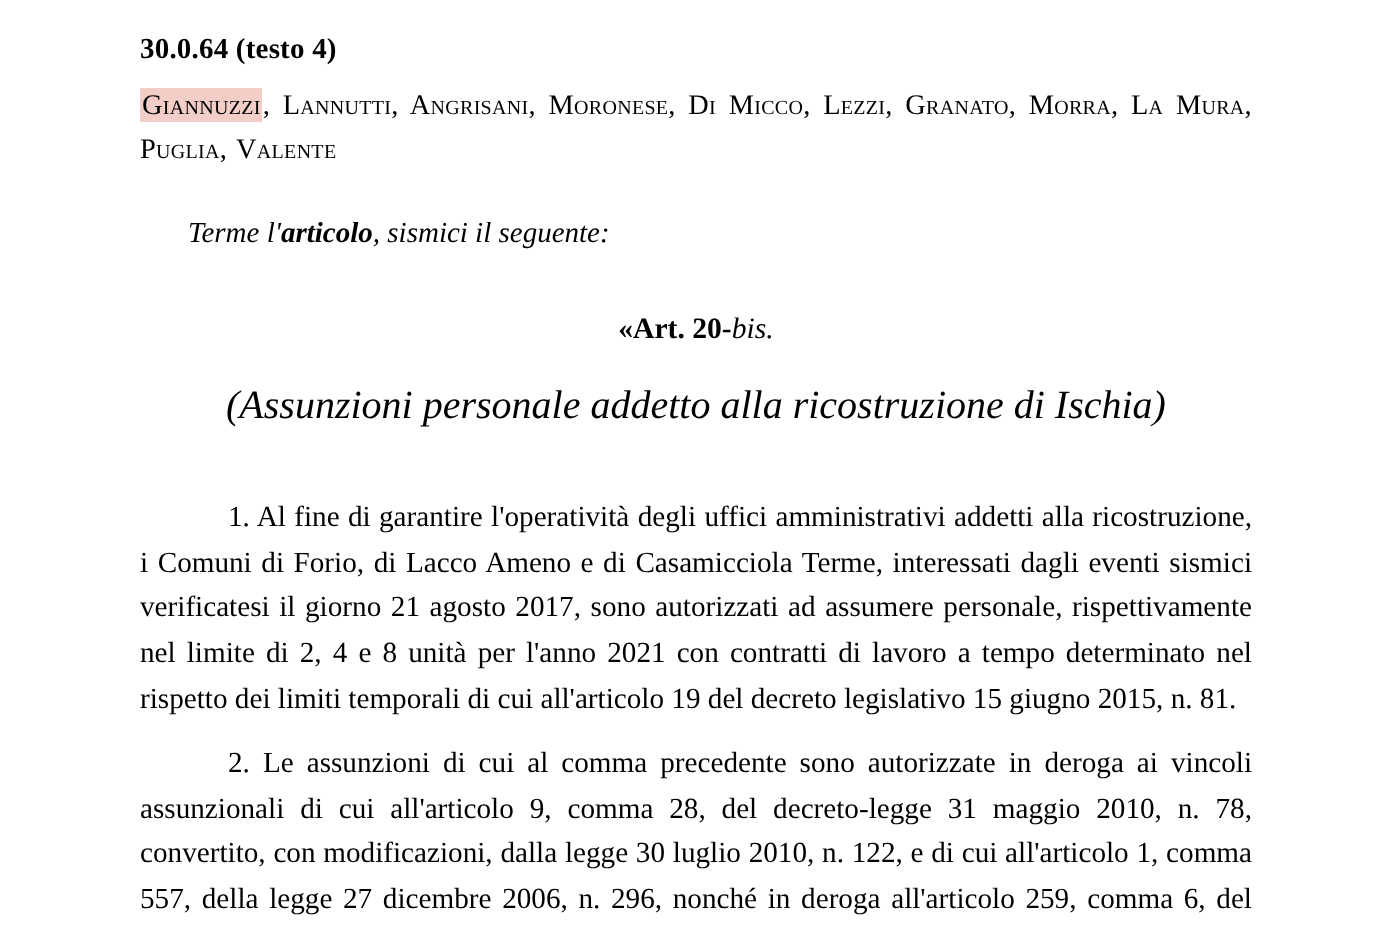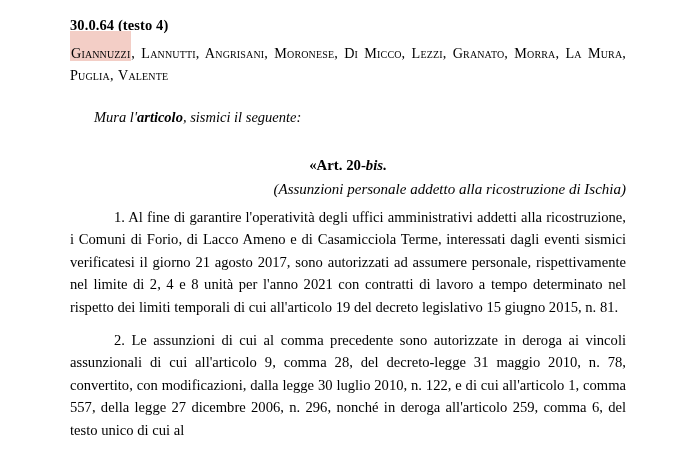--- a/index.html
+++ b/index.html
@@ -43,21 +43,21 @@
     font-size: 14.2px;
     line-height: 21.5px;
     text-align: justify;
     text-align-last: left;
     font-variant: small-caps;
     letter-spacing: 0.15px;
     word-spacing: 1px;
   }
   .signatory-highlight {
     background-color: #f3cec6;
-    padding: 14px 1px 0 1px;
+    padding: 1px 1px 0 1px;
   }
 
   
   .instruction {
     margin-top: 22px;
     margin-left: 24px;
     font-style: italic;
     font-size: 14.5px;
     line-height: 1.35;
   }
@@ -68,33 +68,33 @@
   
   .article-heading {
     margin-top: 28px;
     text-align: center;
     font-size: 14.8px;
     font-weight: bold;
     line-height: 1.3;
   }
   .article-heading .bis {
     font-style: italic;
-    font-weight: bold;
+    font-weight: normal;
   }
   .article-subtitle {
-    margin-top: 5px;
-    text-align: right;
+    margin-top: 15px;
+    text-align: center;
     font-style: italic;
-    font-size: 15px;
+    font-size: 20px;
     line-height: 1.3;
   }
 
   
   .body-par {
-    margin-top: 6px;
+    margin-top: 32px;
     font-size: 14.6px;
     line-height: 22.6px;
     text-align: justify;
     text-indent: 44px;
     hyphens: manual;
   }
   .body-par.second {
     margin-top: 10px;
   }
 </style>
@@ -104,21 +104,21 @@
 <div class="page">
   <div class="content">
 
     <div class="amendment-id">30.0.64 (testo 4)</div>
 
     <div class="signatories">
       <span class="signatory-highlight">Giannuzzi</span><span>, Lannutti, Angrisani, Moronese, Di Micco, Lezzi, Granato, Morra, La Mura, Puglia, Valente</span>
     </div>
 
     <div class="instruction">
-      <span>Mura l'</span><b>articolo</b><span>, sismici il seguente:</span>
+      <span>Terme l'</span><b>articolo</b><span>, sismici il seguente:</span>
     </div>
 
     <div class="article-heading">
       <span>«Art. 20-</span><span class="bis">bis.</span>
     </div>
 
     <div class="article-subtitle">(Assunzioni personale addetto alla ricostruzione di Ischia)</div>
 
     <div class="body-par">1. Al fine di garantire l'operatività degli uffici amministrativi addetti alla ricostruzione, i Comuni di Forio, di Lacco Ameno e di Casamicciola Terme, interessati dagli eventi sismici verificatesi il giorno 21 agosto 2017, sono autorizzati ad assumere personale, rispettivamente nel limite di 2, 4 e 8 unità per l'anno 2021 con contratti di lavoro a tempo determinato nel rispetto dei limiti temporali di cui all'articolo 19 del decreto legislativo 15 giugno 2015, n. 81.</div>
 

